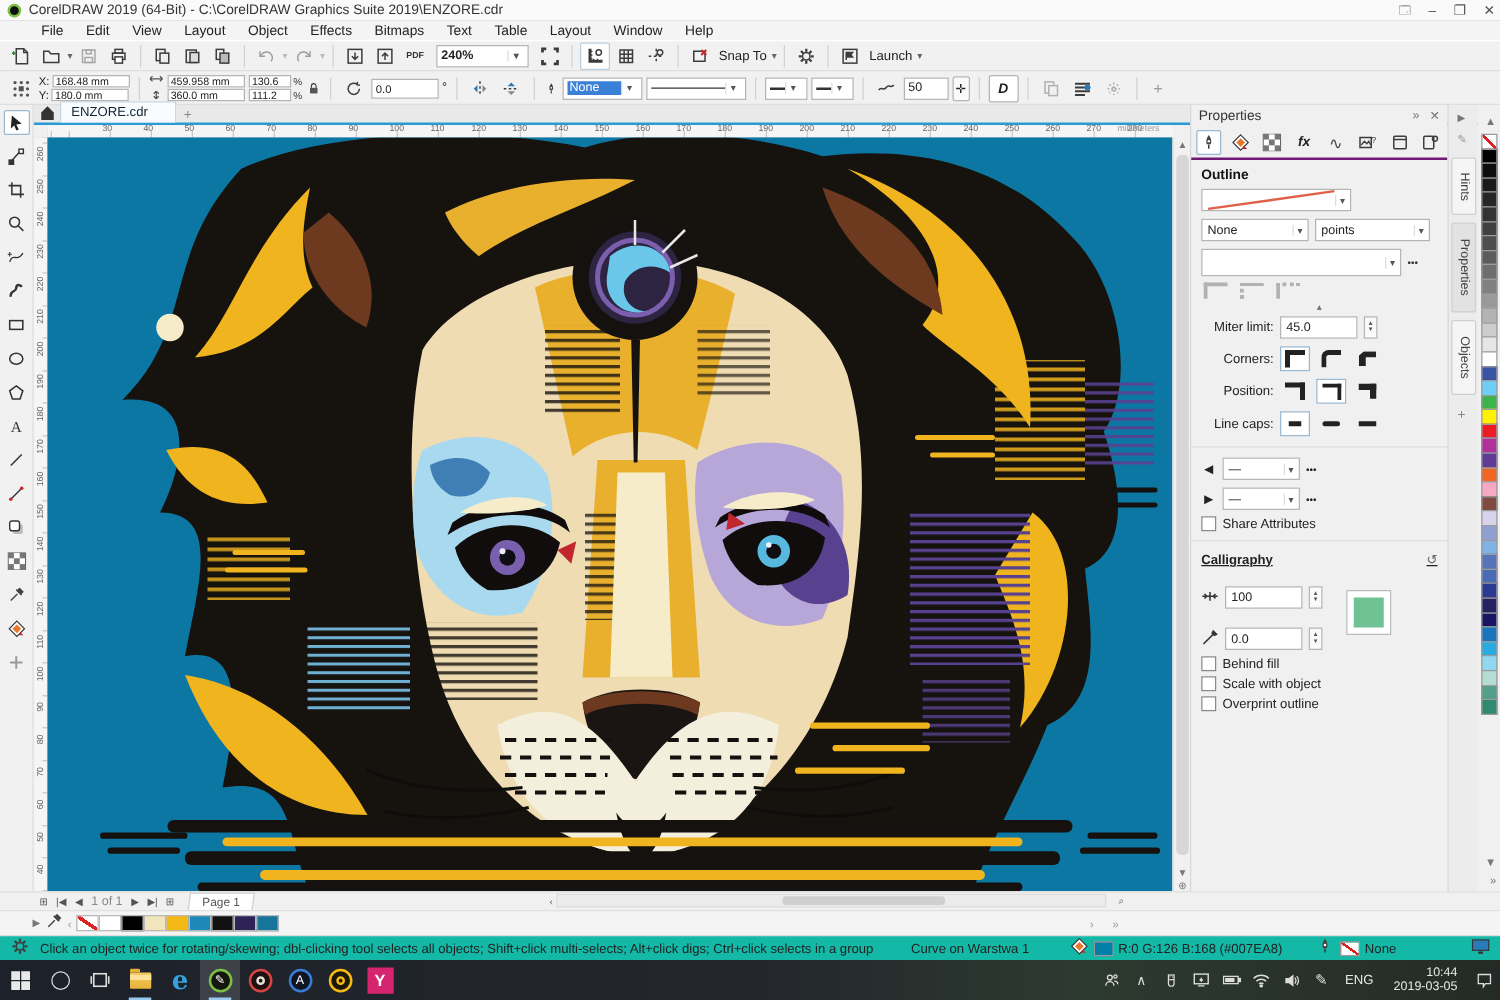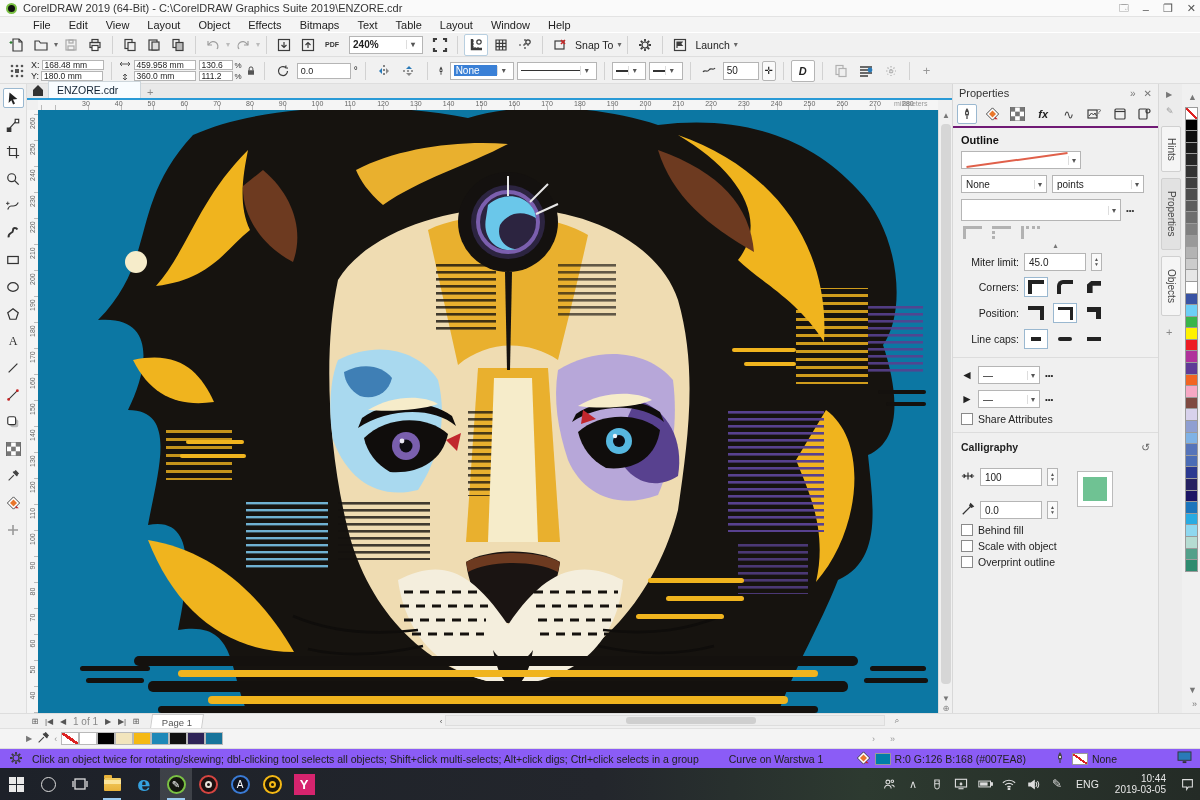--- a/index.html
+++ b/index.html
@@ -65,21 +65,21 @@
   .botrow{left:0;top:713px;width:1200px;height:15px;background:#f0f0f0;border-top:1px solid #ddd;display:flex;align-items:center;box-sizing:border-box;font-size:9px;color:#555;}
   .pgbtn{width:14px;text-align:center;font-size:8px;color:#555;}
   .pgtab{height:14px;background:#fff;border:1px solid #ccc;border-bottom:none;padding:0 10px;display:flex;align-items:center;font-size:9.5px;transform:skewX(-8deg);margin-left:8px;}
   .pgtab span{transform:skewX(8deg);}
   .hscrolltrack{position:absolute;left:445px;top:715px;width:440px;height:11px;background:#ececec;border:1px solid #ddd;box-sizing:border-box;}
   .hthumb{position:absolute;left:180px;top:1px;width:130px;height:7px;background:#cfcfcf;border-radius:3px;}
   
   .docpal{left:0;top:728px;width:1200px;height:20px;background:#f4f4f4;border-top:1px solid #e0e0e0;display:flex;align-items:center;padding-left:26px;box-sizing:border-box;gap:2px;}
   .dswatch{width:18px;height:13px;border:1px solid #b9b9b9;box-sizing:border-box;}
   
-  .statusbar{left:0;top:748px;width:1200px;height:20px;background:#8b5cf6;border-top:1px solid #ddd;display:flex;align-items:center;padding:0 8px;box-sizing:border-box;font-size:10.5px;color:#222;}
+  .statusbar{left:0;top:748px;width:1200px;height:20px;background:#14b8a6;border-top:1px solid #ddd;display:flex;align-items:center;padding:0 8px;box-sizing:border-box;font-size:10.5px;color:#222;}
   .swatchbox{width:16px;height:12px;border:1px solid #999;box-sizing:border-box;margin:0 4px;}
   .noneswatch{background:linear-gradient(to top right,#fff 44%,#d22 44%,#d22 56%,#fff 56%);}
   
   .taskbar{left:0;top:768px;width:1200px;height:32px;background:linear-gradient(90deg,#1d2129 0%,#23262c 50%,#2d3a30 72%,#242b26 100%);display:flex;align-items:center;color:#e8e8e8;}
   .tbicon{width:32px;height:32px;display:flex;align-items:center;justify-content:center;position:relative;}
   .tbicon.open::after{content:"";position:absolute;bottom:0;left:7px;right:7px;height:2px;background:#9ac9ef;}
   .tbicon.active{background:rgba(255,255,255,.14);}
   .winlogo{display:grid;grid-template-columns:7px 7px;grid-template-rows:7px 7px;gap:1px;}
   .winlogo div{background:#e8e8e8;}
   .circ{border-radius:50%;box-sizing:border-box;}
@@ -957,21 +957,21 @@
           <span>—</span>
           <span class="ca">▾</span>
         </div>
       <span style="font-size:8px;">•••</span>
     </div>
     <div class="checkrow">
         <span class="cb"></span>
         <span>Share Attributes</span>
       </div>
     <div class="secdiv"></div>
-    <div class="prow" style="justify-content:space-between;">
+    <div class="prow" style="justify-content:space-between;text-decoration:underline;">
       <span style="font-weight:bold;">Calligraphy</span>
       <span style="color:#666;">↺</span>
     </div>
     <div class="prow">
       <span><svg width="14" height="14" viewBox="0 0 16 16" stroke="#333" fill="none" stroke-width="1.4">
             <path d="M1 8h14M8 4v8M5 8l-2-2M5 8l-2 2M11 8l2-2M11 8l2 2"></path>
           </svg></span>
       <span class="pcombo" style="width:62px;">
           <span>100</span>
         </span>

